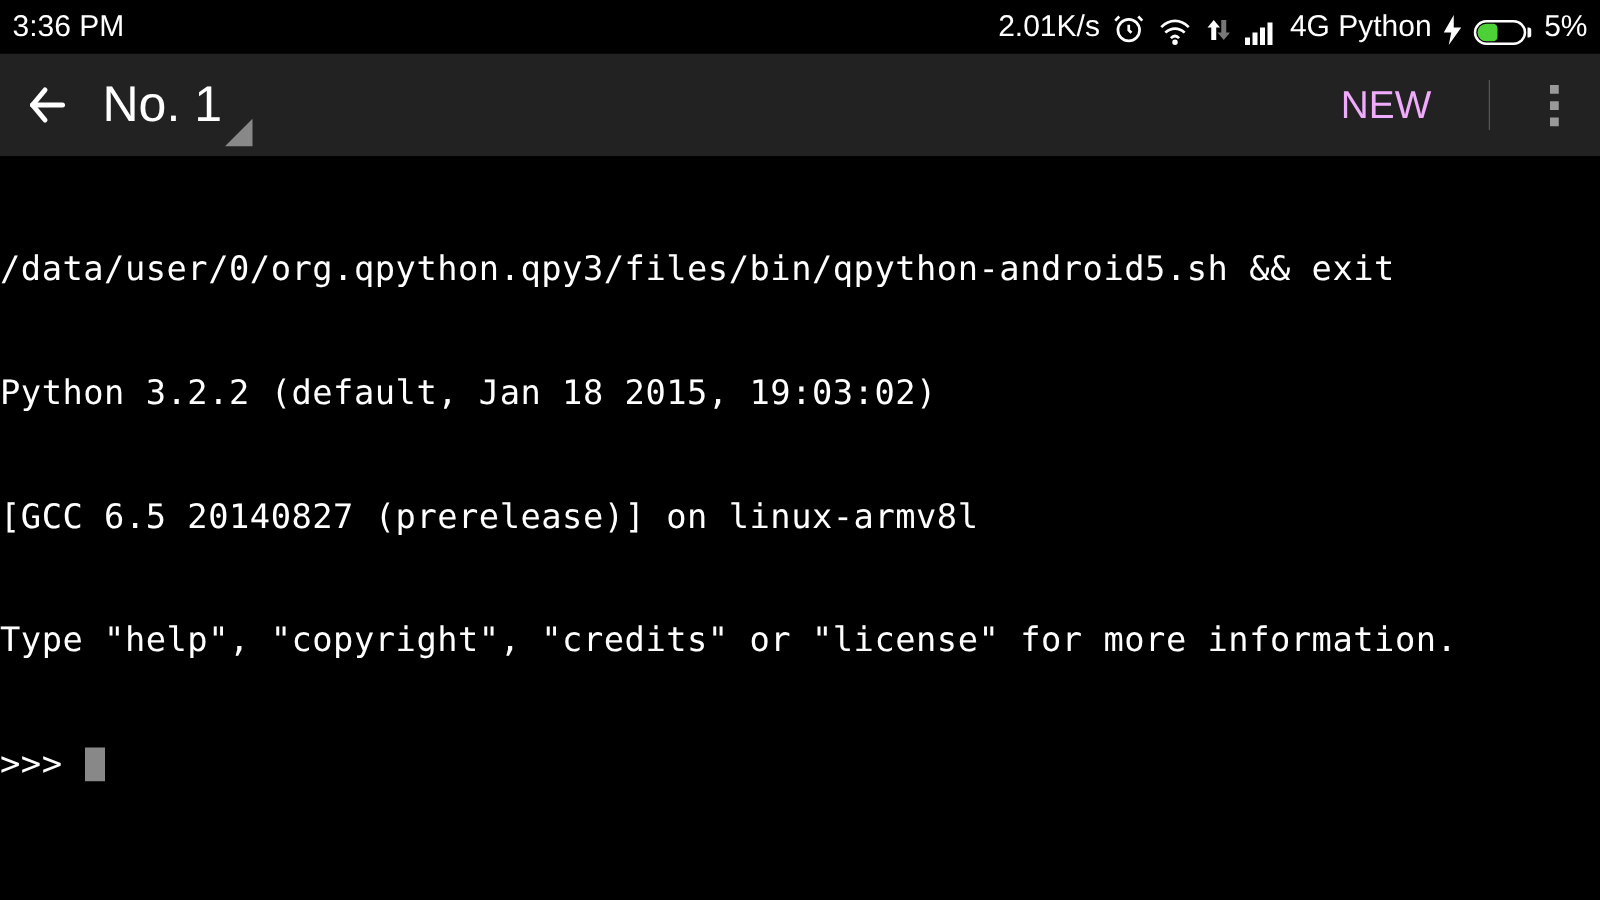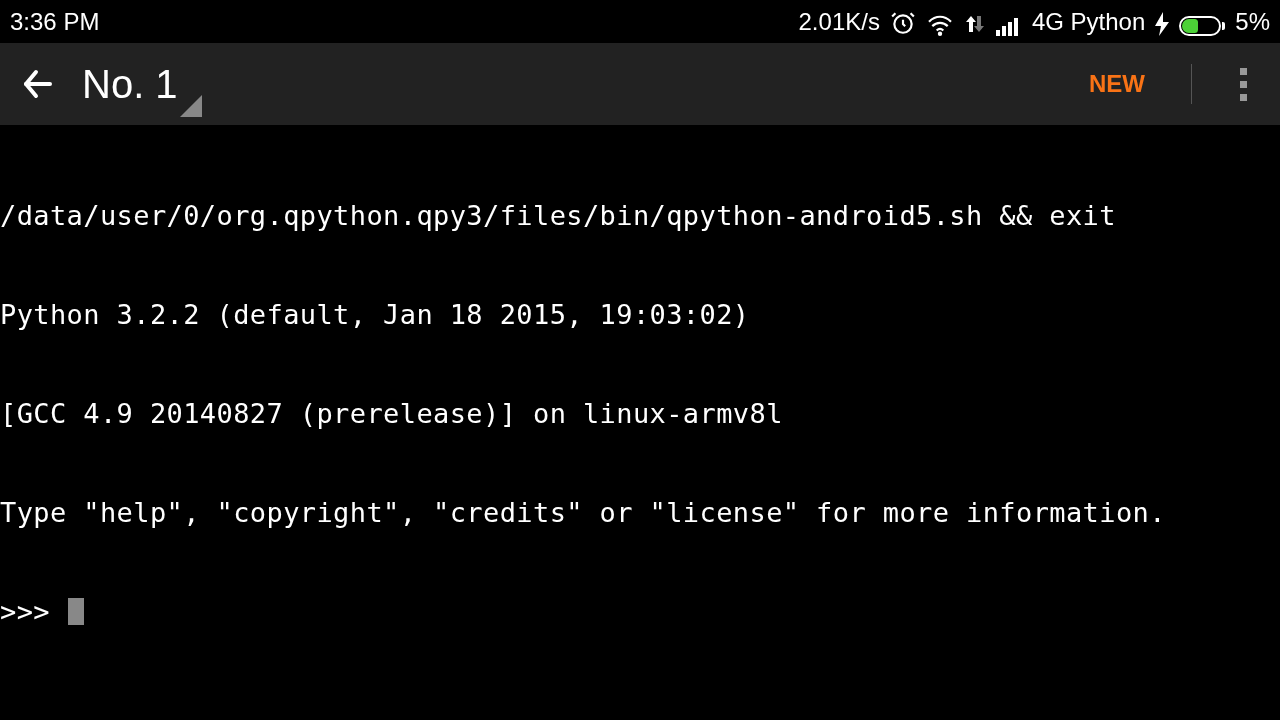--- a/index.html
+++ b/index.html
@@ -79,23 +79,23 @@
     font-weight: 400;
   }
   .dropdown-tri {
     width: 0; height: 0;
     border-style: solid;
     border-width: 0 0 22px 22px;
     border-color: transparent transparent #888 transparent;
     transform: translateY(10px);
   }
   .bar-btn {
-    font-size: 24px;
-    font-weight: 700;
-    color:#f97316;
+    font-size: 31px;
+    font-weight: 400;
+    color:#f0abfc;
     padding: 0 24px;
     display:flex;
     align-items:center;
     height:40px;
   }
   .divider {
     width:1px;
     height:40px;
     background:#555;
   }
@@ -209,19 +209,19 @@
       <span></span>
         <span></span>
         <span></span>
     </div>
   </div>
 </div>
 
 <div class="terminal">
   <div class="term-line">/data/user/0/org.qpython.qpy3/files/bin/qpython-android5.sh &amp;&amp; exit</div>
   <div class="term-line">Python 3.2.2 (default, Jan 18 2015, 19:03:02)</div>
-  <div class="term-line">[GCC 4.9 20140827 (prerelease)] on linux-armv8l</div>
+  <div class="term-line">[GCC 6.5 20140827 (prerelease)] on linux-armv8l</div>
   <div class="term-line">Type "help", "copyright", "credits" or "license" for more information.</div>
   <div class="prompt-row">
     <span>&gt;&gt;&gt;</span>
     <span class="cursor"></span>
   </div>
 </div>
 
 </body></html>

